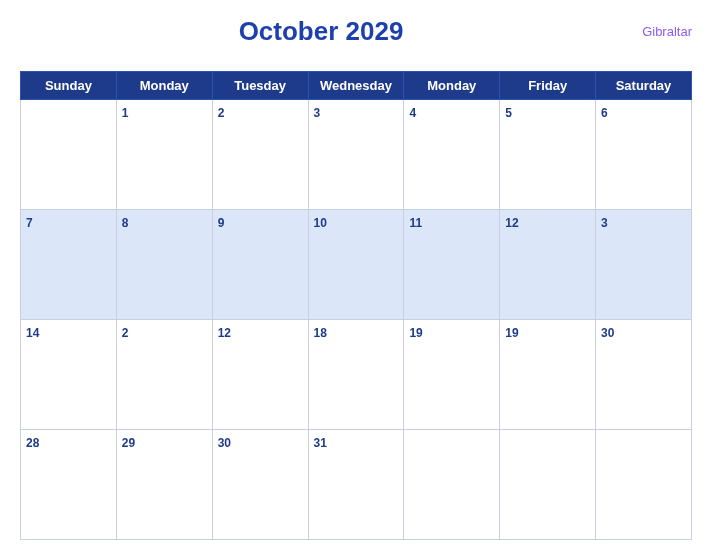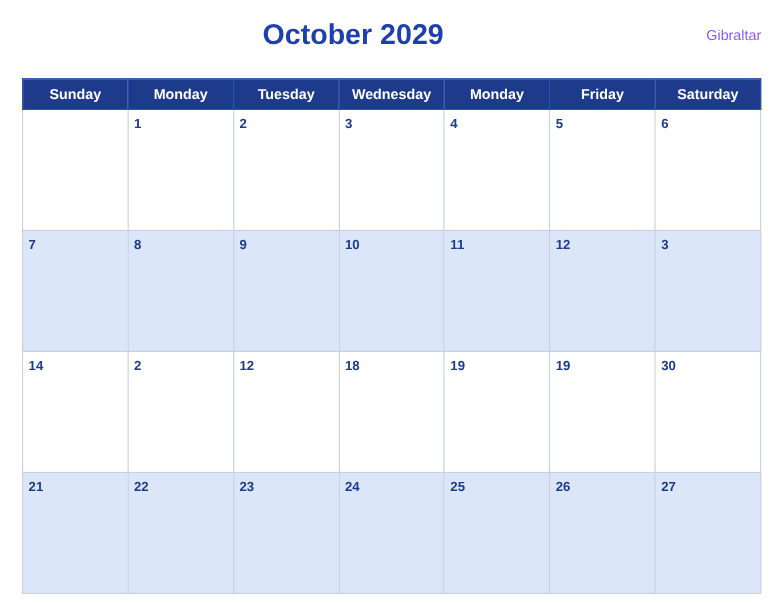--- a/index.html
+++ b/index.html
@@ -134,22 +134,22 @@
       <tr>
         <td><span class="day-num">14</span></td>
         <td><span class="day-num">2</span></td>
         <td><span class="day-num">12</span></td>
         <td><span class="day-num">18</span></td>
         <td><span class="day-num">19</span></td>
         <td><span class="day-num">19</span></td>
         <td><span class="day-num">30</span></td>
       </tr>
       <tr>
-        <td class="blue-row"><span class="day-num">21</span></td>
-        <td class="blue-row"><span class="day-num">22</span></td>
-        <td class="blue-row"><span class="day-num">23</span></td>
-        <td class="blue-row"><span class="day-num">24</span></td>
-        <td class="blue-row"><span class="day-num">25</span></td>
-        <td class="blue-row"><span class="day-num">26</span></td>
-        <td class="blue-row"><span class="day-num">27</span></td>
+        <td><span class="day-num">28</span></td>
+        <td><span class="day-num">29</span></td>
+        <td><span class="day-num">30</span></td>
+        <td><span class="day-num">31</span></td>
+        <td class="empty-cell"></td>
+        <td class="empty-cell"></td>
+        <td class="empty-cell"></td>
       </tr>
     </tbody>
 </table>
 
 </body></html>

